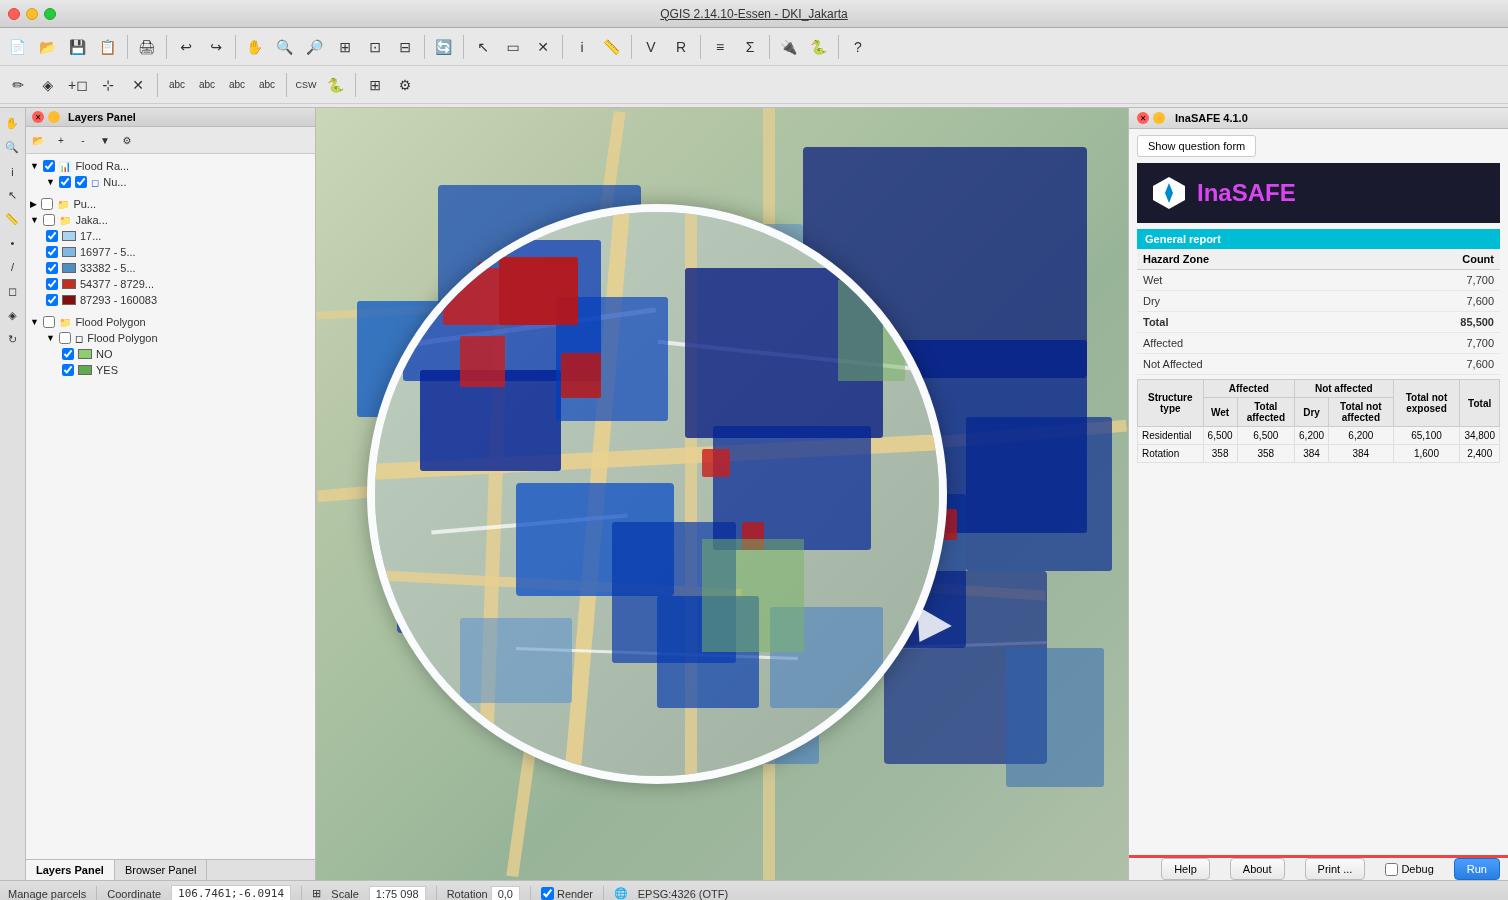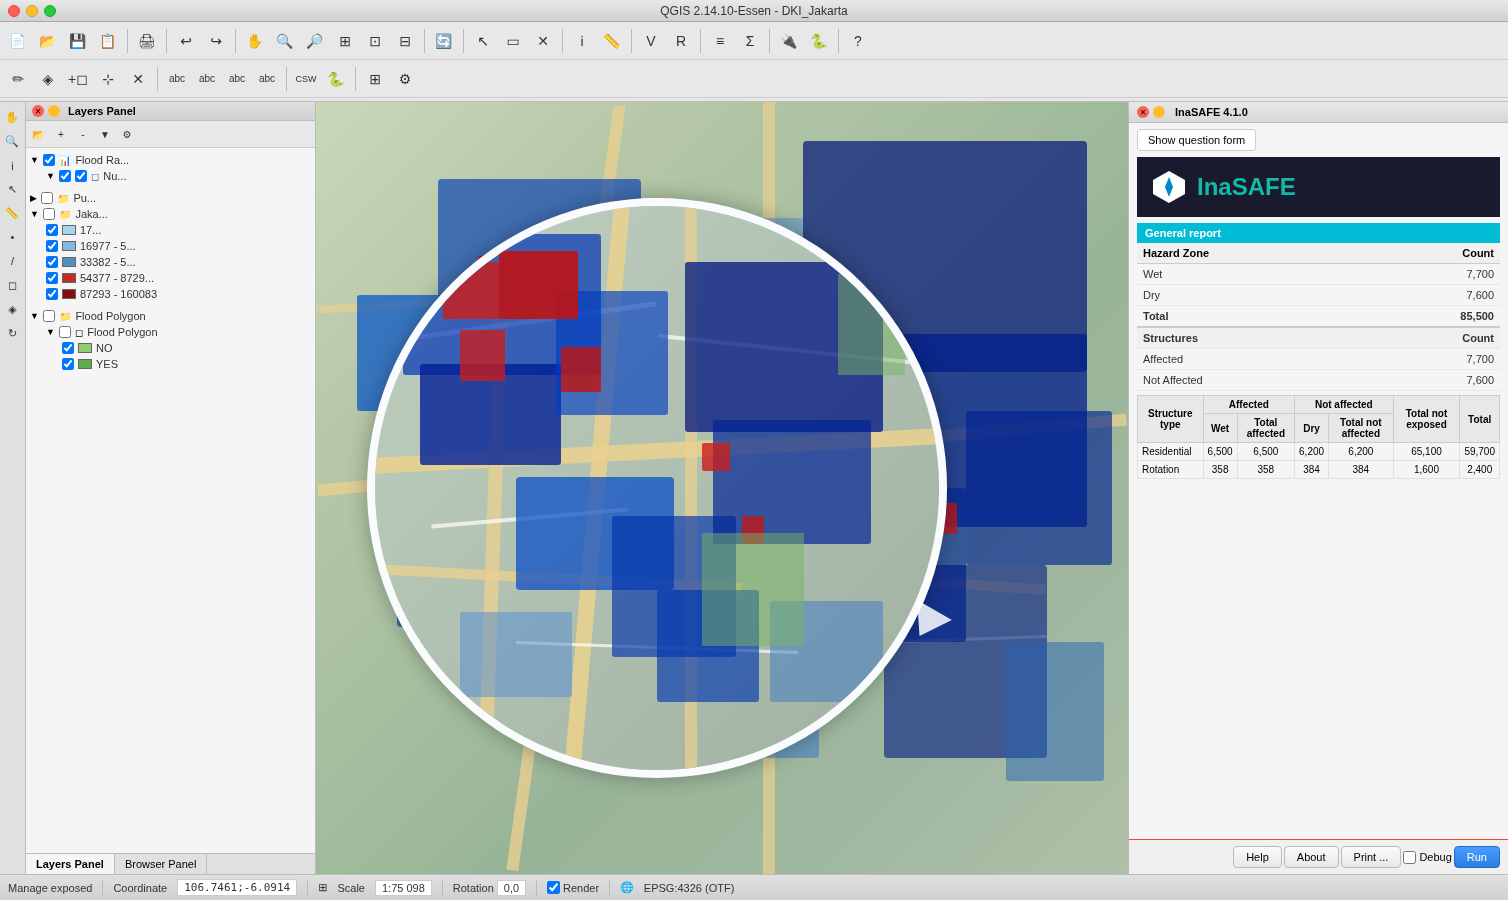--- a/index.html
+++ b/index.html
@@ -1,28 +1,29 @@
 <!DOCTYPE html>
 <html><head>
   <meta charset="utf-8">
   <style>
     * { box-sizing: border-box; margin: 0; padding: 0; }
     body { width: 1508px; height: 900px; overflow: hidden; font-family: -apple-system, BlinkMacSystemFont, 'Helvetica Neue', Arial, sans-serif; font-size: 12px; background: #c8c8c8; }
 
     
     #titlebar {
-      height: 22px;
+      height: 28px;
       background: linear-gradient(to bottom, #e8e8e8, #d0d0d0);
       display: flex;
       align-items: center;
       justify-content: center;
       font-size: 12px;
       color: #333;
       border-bottom: 1px solid #aaa;
       position: relative;
+      text-decoration: underline;
     }
     .traffic-lights {
       position: absolute;
       left: 8px;
       display: flex;
       gap: 6px;
     }
     .traffic-light {
       width: 12px; height: 12px;
       border-radius: 50%;
@@ -241,21 +242,21 @@
     }
     .inasafe-logo-bar {
       background: #1a1a2e;
       padding: 12px 14px;
       display: flex;
       align-items: center;
       gap: 10px;
       margin: 0 8px 0 8px;
     }
     .inasafe-logo-text {
-      color: #14b8a6;
+      color: #d946ef;
       font-size: 24px;
       font-weight: bold;
     }
     .section-header {
       background: #00bcd4;
       color: white;
       padding: 4px 8px;
       font-size: 11px;
       font-weight: bold;
       margin: 4px 8px 0 8px;
@@ -352,26 +353,26 @@
     }
     .rotation-box {
       display: flex;
       align-items: center;
       gap: 3px;
     }
 
     
     .inasafe-bottom-buttons {
       display: flex;
-      padding: 6px 8px;
-      gap: 2px;
+      padding: 0 8px;
+      gap: 20px;
       align-items: center;
       justify-content: flex-end;
       background: #f0f0f0;
-      border-top: 1px solid #ef4444;
+      border-top: 3px solid #ef4444;
       margin-top: auto;
     }
     .btn {
       padding: 4px 12px;
       border: 1px solid #bbb;
       background: linear-gradient(to bottom, #fafafa, #e8e8e8);
       cursor: pointer;
       font-size: 11px;
       border-radius: 4px;
     }
@@ -715,24 +716,20 @@
           </tr>
           <tr>
             <td>Dry</td>
             <td class="right">7,600</td>
           </tr>
           <tr class="total-row">
             <td>Total</td>
             <td class="right">85,500</td>
           </tr>
 
-          <tr class="structures-header">
-            <td>Structures</td>
-            <td class="right">Count</td>
-          </tr>
           <tr>
             <td>Affected</td>
             <td class="right">7,700</td>
           </tr>
           <tr>
             <td>Not Affected</td>
             <td class="right">7,600</td>
           </tr>
         </tbody>
       </table>
@@ -755,21 +752,21 @@
           </tr>
         </thead>
         <tbody>
           <tr>
             <td class="left">Residential</td>
             <td>6,500</td>
             <td>6,500</td>
             <td>6,200</td>
             <td>6,200</td>
             <td>65,100</td>
-            <td>59,700</td>
+            <td>34,800</td>
           </tr>
           <tr>
             <td class="left">Rotation</td>
             <td>358</td>
             <td>358</td>
             <td>384</td>
             <td>384</td>
             <td>1,600</td>
             <td>2,400</td>
           </tr>
@@ -784,21 +781,21 @@
       <label style="font-size:11px;display:flex;align-items:center;gap:3px">
         <input type="checkbox" style="">
         <span>Debug</span>
       </label>
       <button class="btn btn-primary">Run</button>
     </div>
   </div>
 </div>
 
 <div id="bottom-bar">
-  <span>Manage exposed</span>
+  <span>Manage parcels</span>
   <div class="status-separator"></div>
   <span>Coordinate</span>
   <span class="coordinate-box">106.7461;-6.0914</span>
   <div class="status-separator"></div>
   <span>⊞</span>
   <span>Scale</span>
   <span class="scale-box">1:75 098</span>
   <div class="status-separator"></div>
   <div class="rotation-box">
     <span>Rotation</span>

